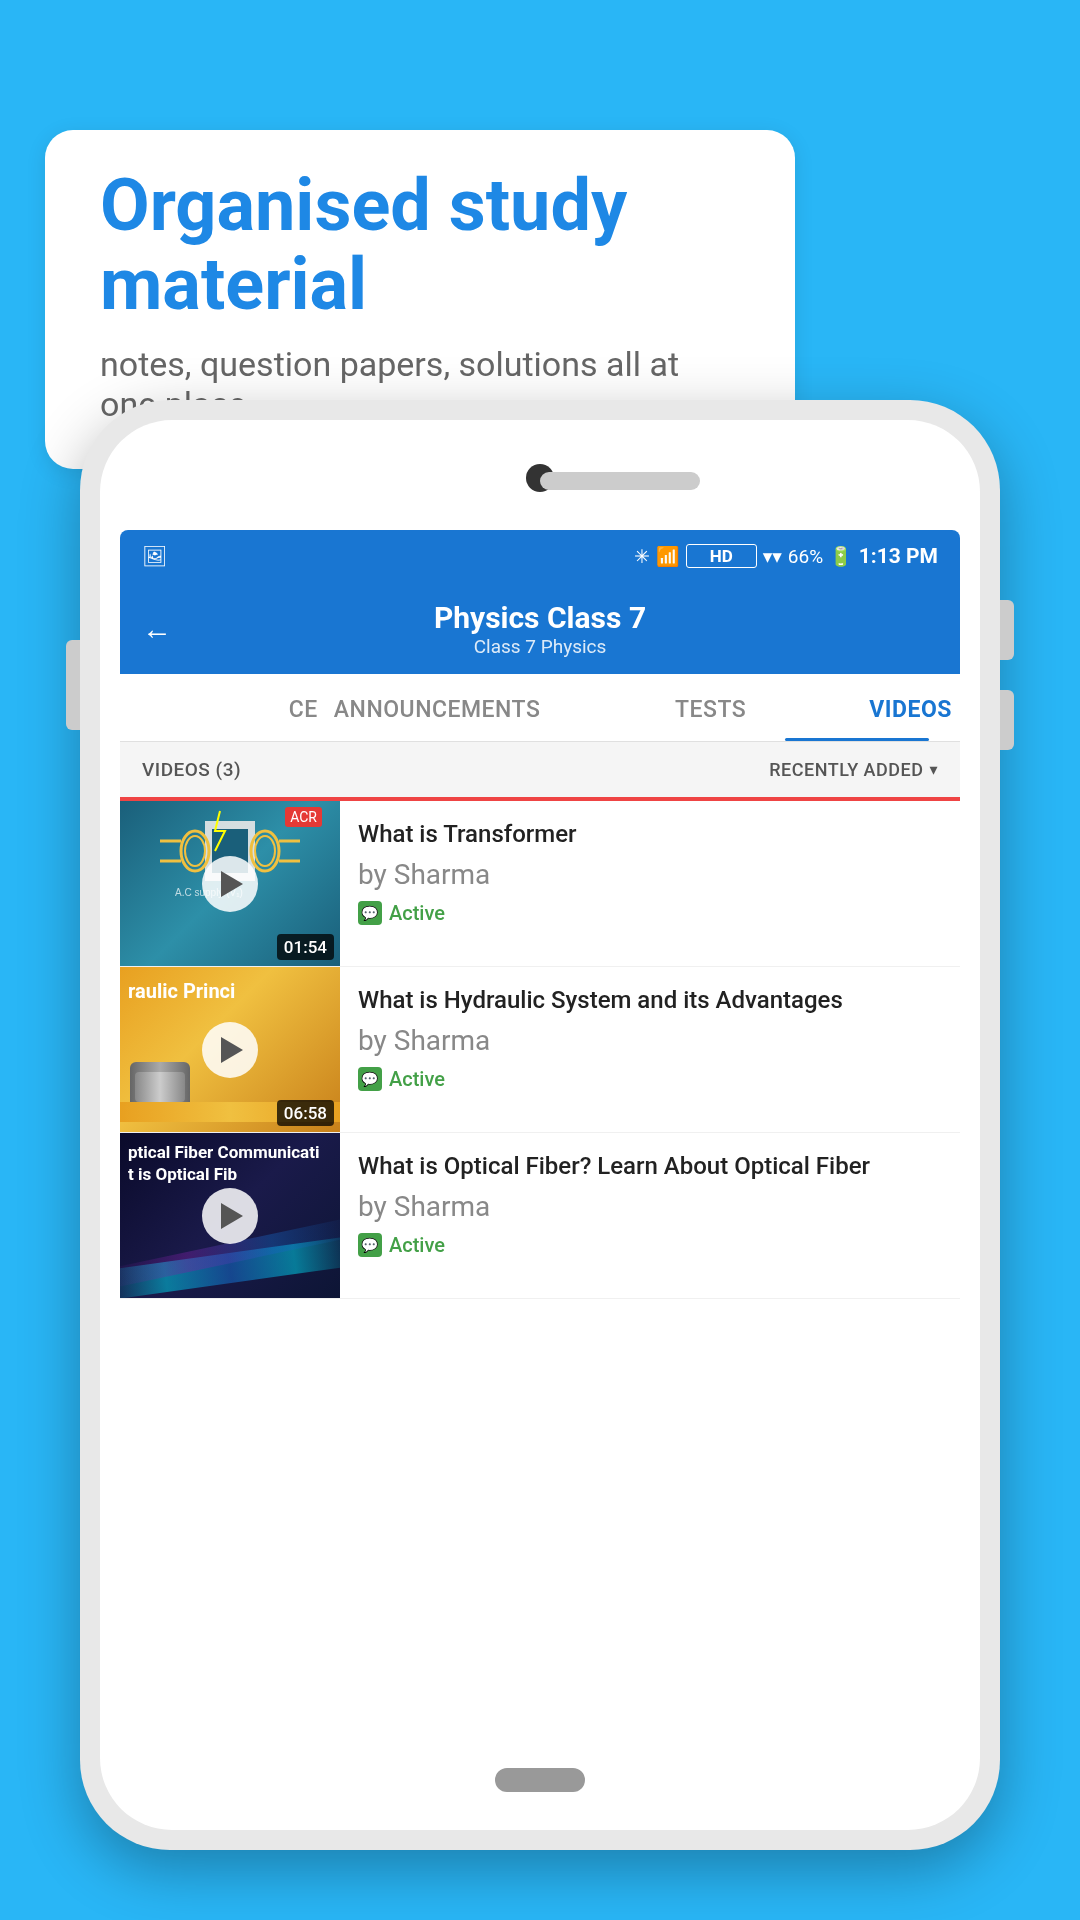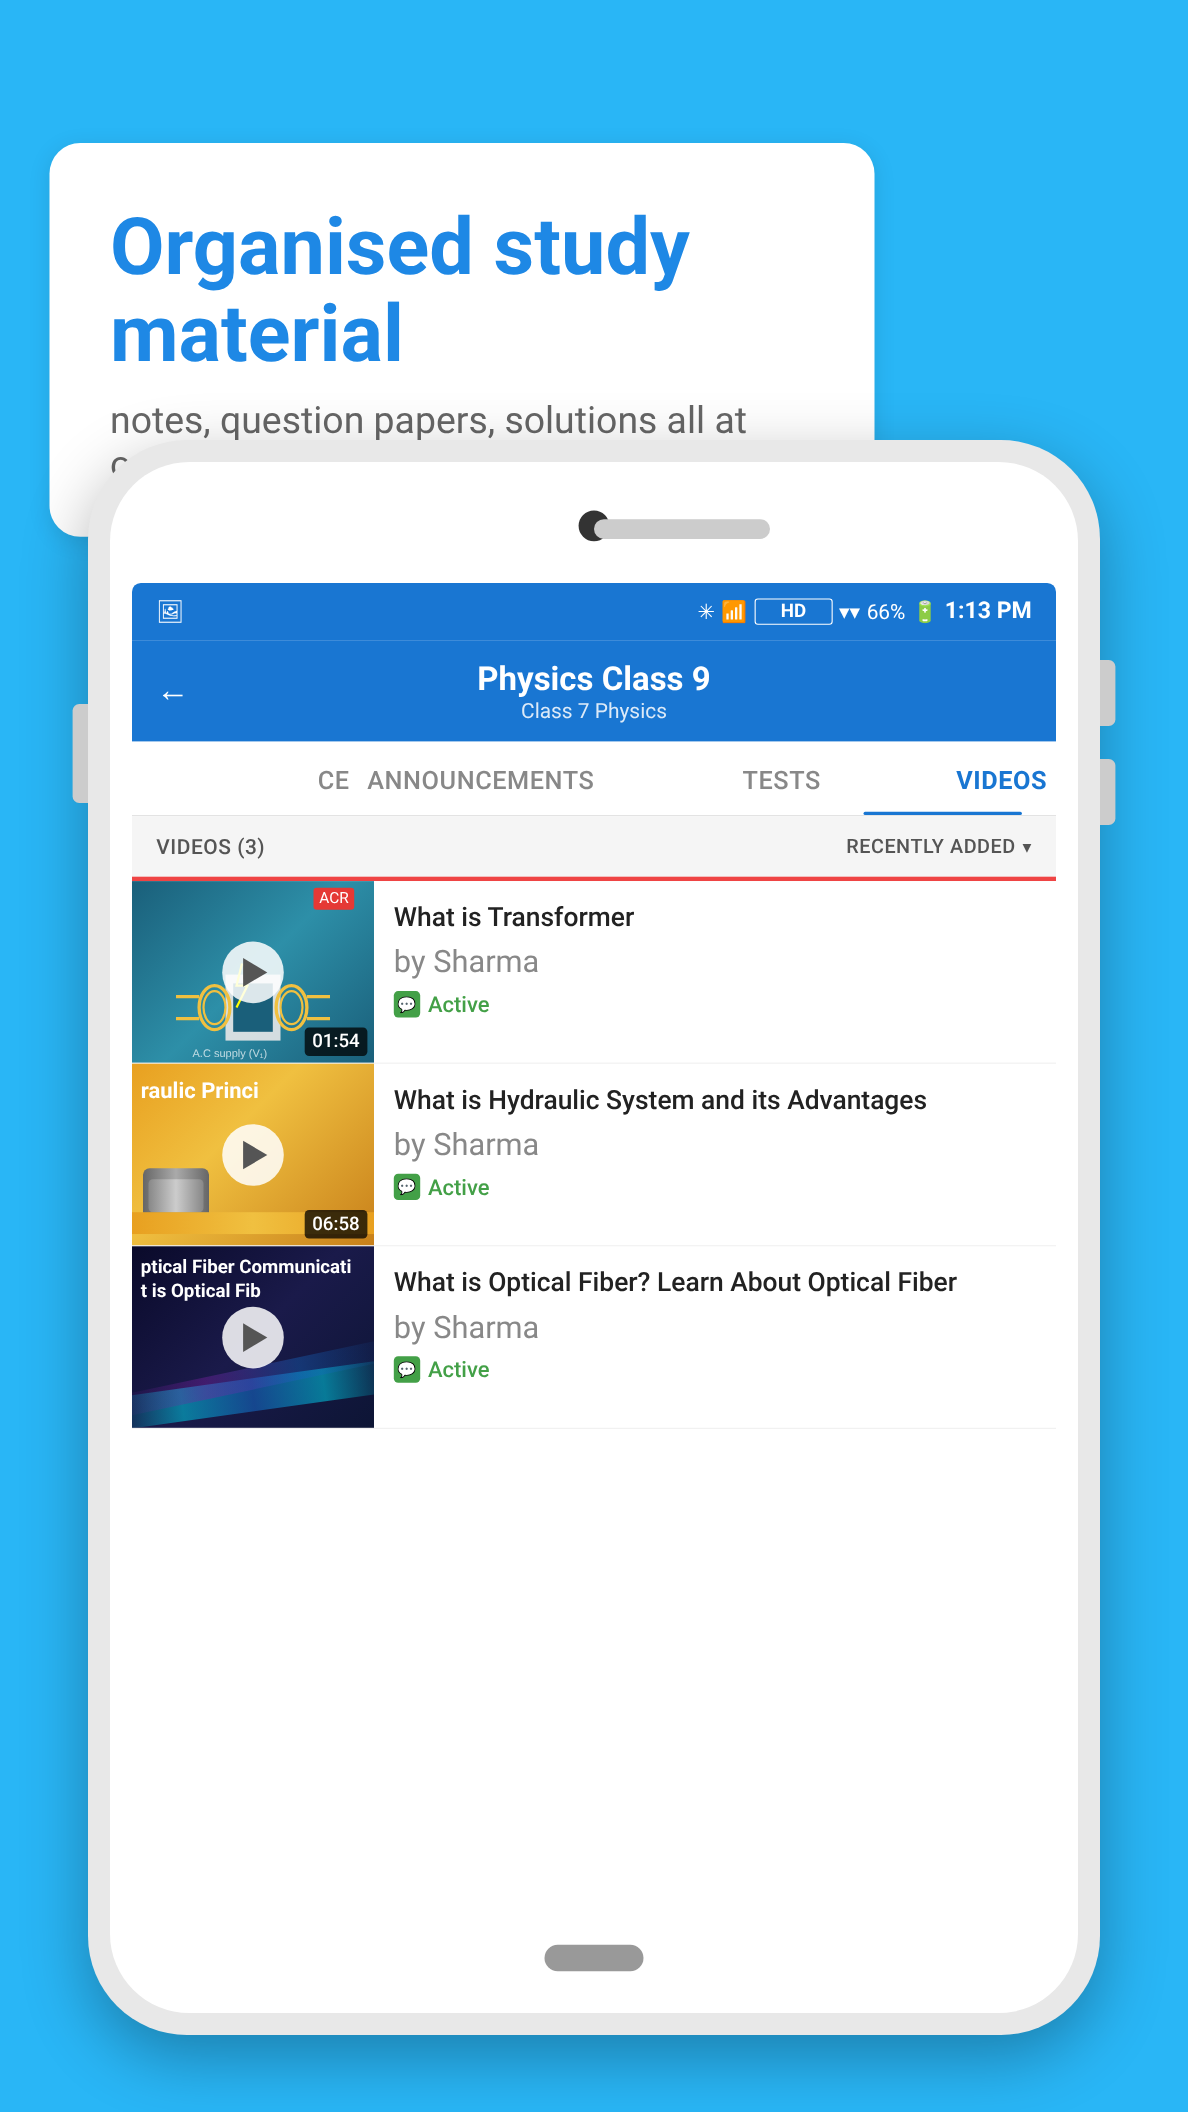--- a/index.html
+++ b/index.html
@@ -13,21 +13,21 @@
     }
 
     
     .speech-bubble {
       position: absolute;
       top: 130px;
       left: 45px;
       width: 750px;
       background: white;
       border-radius: 28px;
-      padding: 55px 55px 45px 55px;
+      padding: 36px 55px 45px 55px;
       box-shadow: 0 4px 20px rgba(0,0,0,0.1);
     }
     .speech-bubble::after {
       content: '';
       position: absolute;
       bottom: -42px;
       left: 195px;
       width: 0;
       height: 0;
       border-left: 30px solid transparent;
@@ -238,21 +238,21 @@
       overflow: hidden;
     }
     .video-thumb-1 { background: linear-gradient(135deg, #1a5f7a 0%, #2d8fa8 50%, #1a5f7a 100%); }
     .video-thumb-2 { background: linear-gradient(135deg, #e8a020 0%, #f0c040 40%, #c8801a 100%); }
     .video-thumb-3 { background: linear-gradient(135deg, #0a0a2a 0%, #1a1a4a 50%, #0d1535 100%); }
 
     .thumb-content-1 {
       position: absolute;
       top: 0; left: 0; right: 0; bottom: 0;
       display: flex;
-      align-items: flex-end;
+      align-items: flex-start;
       justify-content: center;
     }
 
     .thumb-content-2 {
       position: absolute;
       top: 0; left: 0; right: 0; bottom: 0;
     }
     .hydraulic-text {
       position: absolute;
       top: 12px;
@@ -398,21 +398,21 @@
             <span style="font-size:17px;font-weight:700;border:1.5px solid white;padding:1px 23px;border-radius:3px;">HD</span>
             <span>▾▾</span>
             <span>66%</span>
             <span>🔋</span>
             <span class="status-time">1:13 PM</span>
           </div>
         </div>
 
         <div class="app-header">
           <div class="back-arrow">←</div>
-          <div class="header-title">Physics Class 9</div>
+          <div class="header-title">Physics Class 7</div>
           <div class="header-breadcrumb">
             <span style="font-size:19px;color:rgba(255,255,255,0.85);">Class 7   Physics</span>
           </div>
         </div>
 
         <div class="tabs">
           <div class="tab">CE</div>
           <div class="tab">ANNOUNCEMENTS</div>
           <div class="tab">TESTS</div>
           <div class="tab active">VIDEOS</div>

